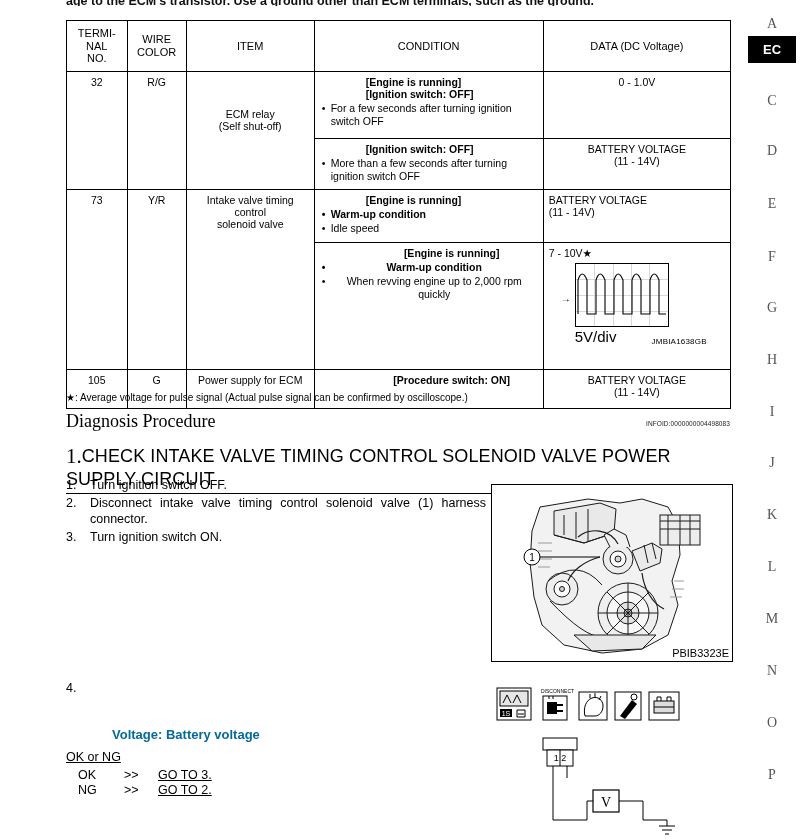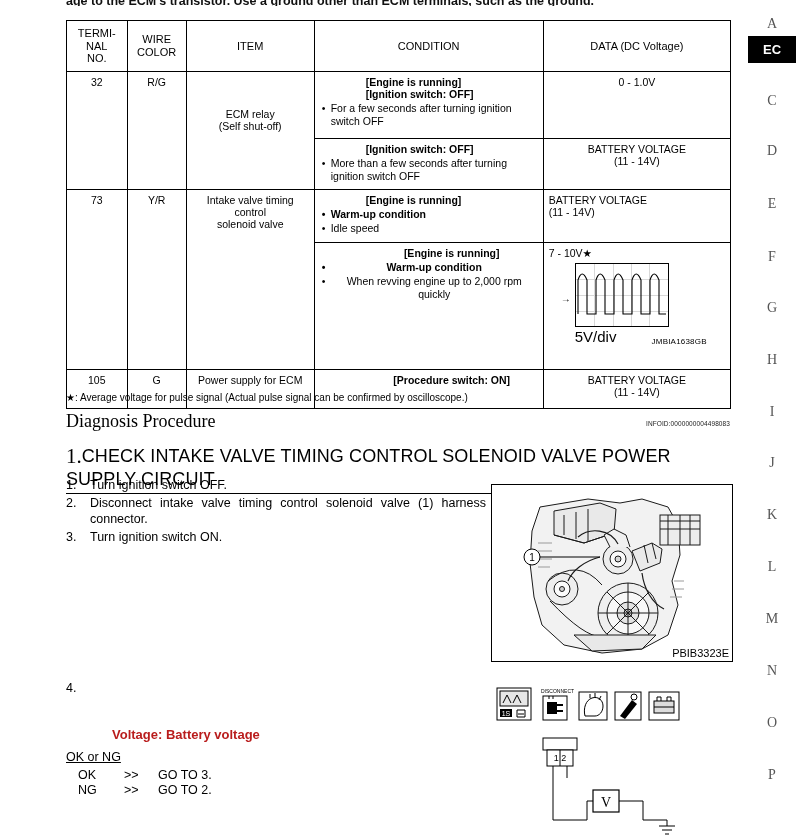--- a/index.html
+++ b/index.html
@@ -221,30 +221,30 @@
     width: 420px;
     font-size: 12.5px;
     line-height: 1.32;
   }
   .voltage-line {
     position: absolute;
     left: 112px;
     top: 727px;
     font-size: 13px;
     font-weight: bold;
-    color: #b91c1c;
+    color: #0369a1;
   }
   .oknog {
     position: absolute;
     left: 66px;
     top: 750px;
     font-size: 12.5px;
   }
   .oknog .u { text-decoration: underline; }
-  .oknog .lines { margin-top: 4px; }
+  .oknog .lines { margin-top: 4px; text-decoration: underline; }
   .oknog .lines div { margin-bottom: 1px; }
   .oknog .lbl { display: inline-block; width: 46px; padding-left: 12px; }
   .oknog .arrow { display: inline-block; width: 34px; }
 
   
   .fig {
     position: absolute;
     border: 1px solid #000;
     background: #fff;
     overflow: hidden;

